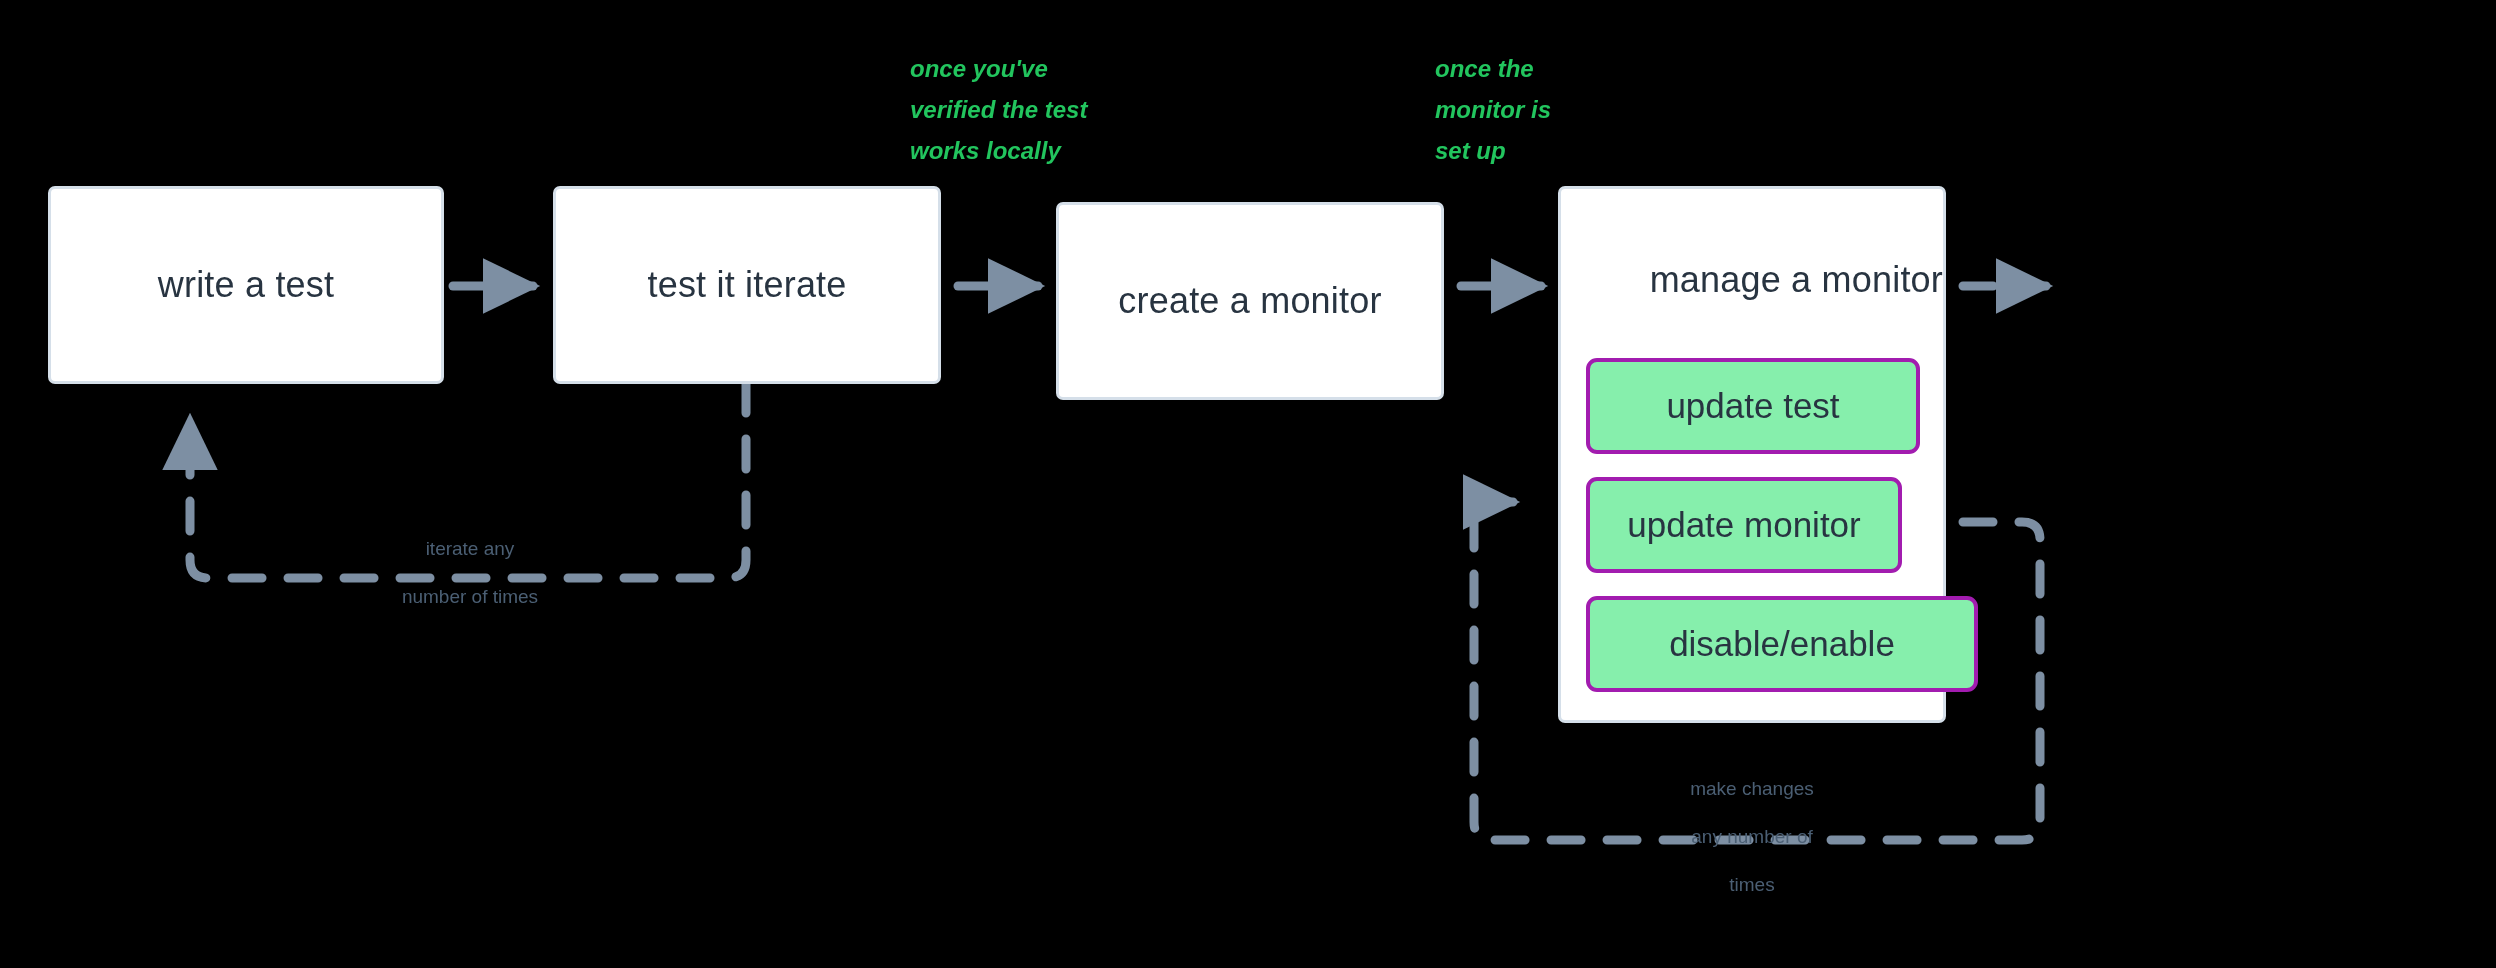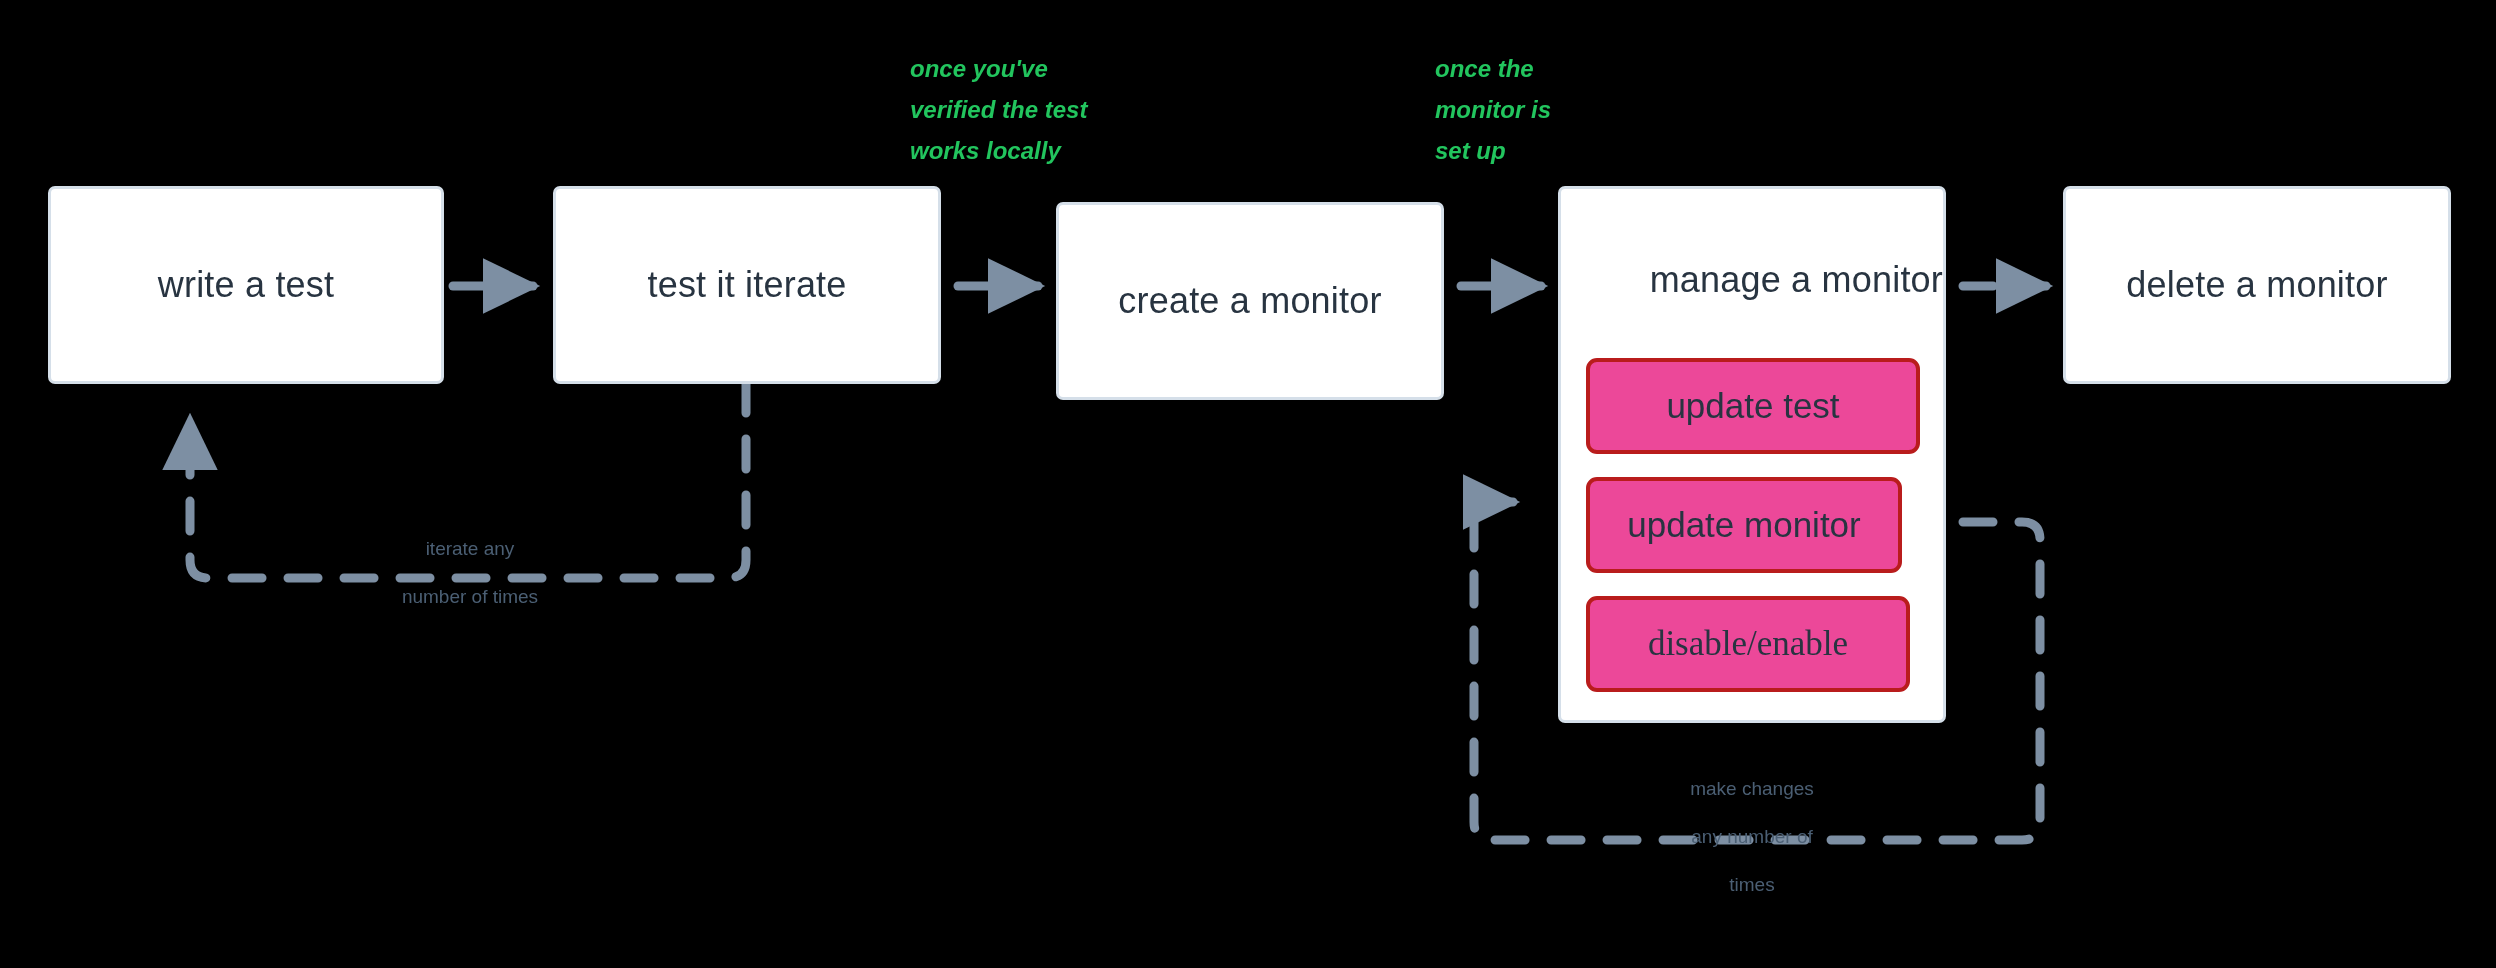--- a/index.html
+++ b/index.html
@@ -45,22 +45,22 @@
   
   .node.tall .node-label {
     top: 70px;
     text-align: right;
   }
 
   
   .subitem {
     position: absolute;
     box-sizing: border-box;
-    background: #ec4899;
-    border: 4px solid #b91c1c;
+    background: #86efac;
+    border: 4px solid #a21caf;
     border-radius: 11px;
     display: flex;
     align-items: center;
     justify-content: center;
   }
   .subitem span {
     color: #283441;
     font-size: 35px;
     font-weight: 400;
     white-space: nowrap;
@@ -140,28 +140,25 @@
     <div class="node-label">manage a monitor</div>
 
     <div class="subitem" style="left:25px; top:169px; width:334px; height:96px;">
       <span>update test</span>
     </div>
 
     <div class="subitem" style="left:25px; top:288px; width:316px; height:96px;">
       <span>update monitor</span>
     </div>
 
-    <div class="subitem" style="left:25px; top:407px; width:324px; height:96px;font-family:Liberation Serif, serif;">
+    <div class="subitem" style="left:25px; top:407px; width:392px; height:96px;">
       <span>disable/enable</span>
     </div>
   </div>
 
-  <div class="node simple" style="left:2063px; top:186px; width:388px; height:198px;">
-    <div class="node-label">delete a monitor</div>
-  </div>
 
   <div class="anno" style="left:910px; top:48px;">once you've
 verified the test
 works locally</div>
 
   <div class="anno" style="left:1435px; top:48px;">once the
 monitor is
 set up</div>
 
   <div class="loop-label" style="left:290px; top:525px; width:360px;">iterate any

